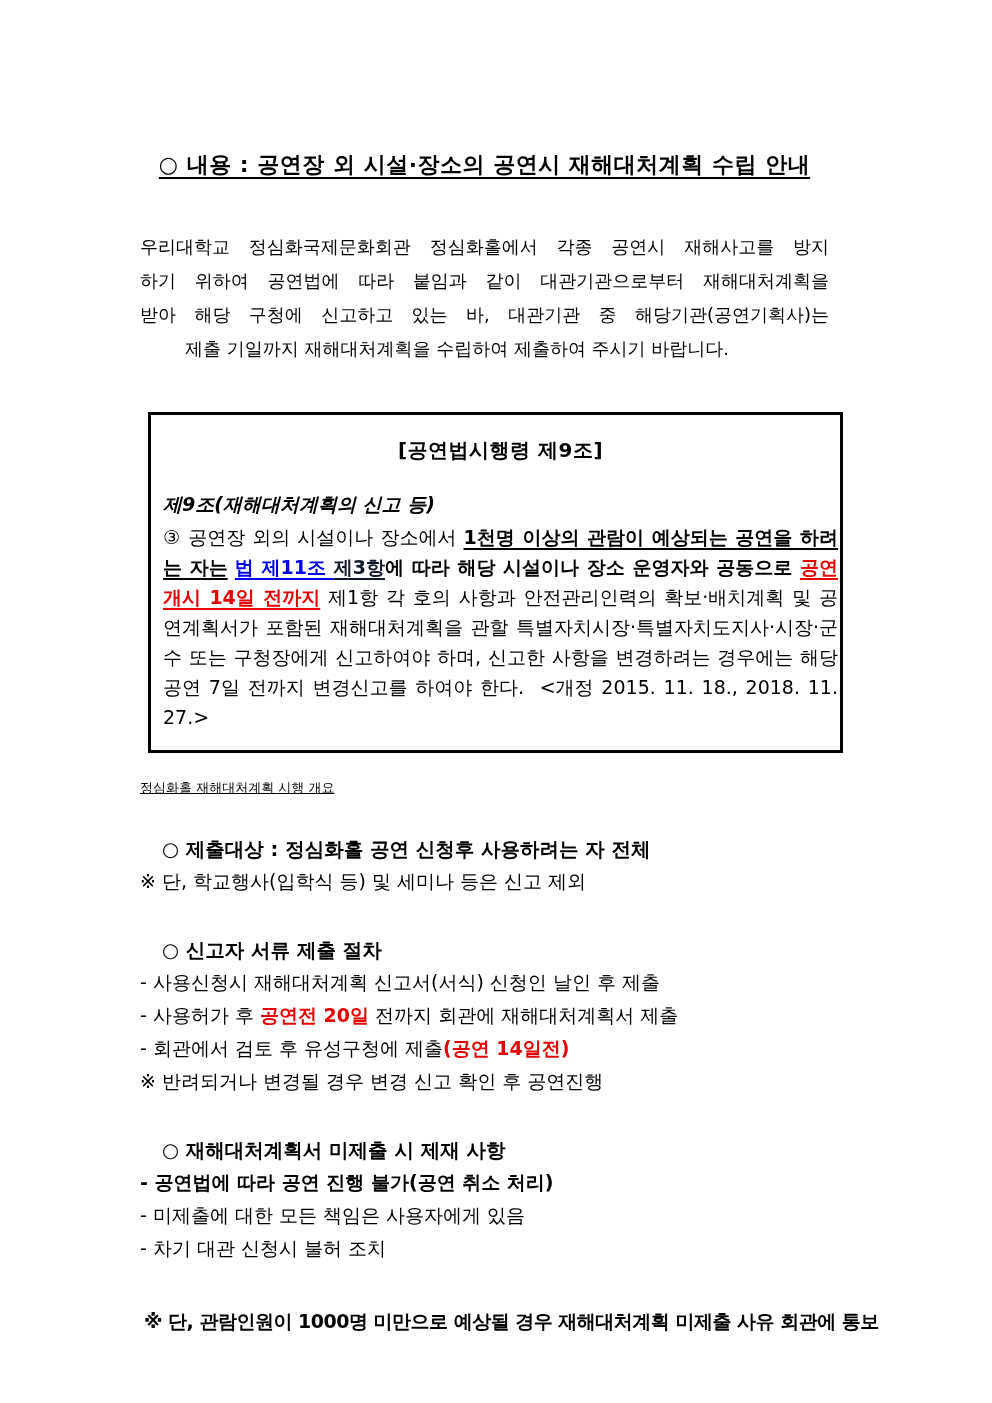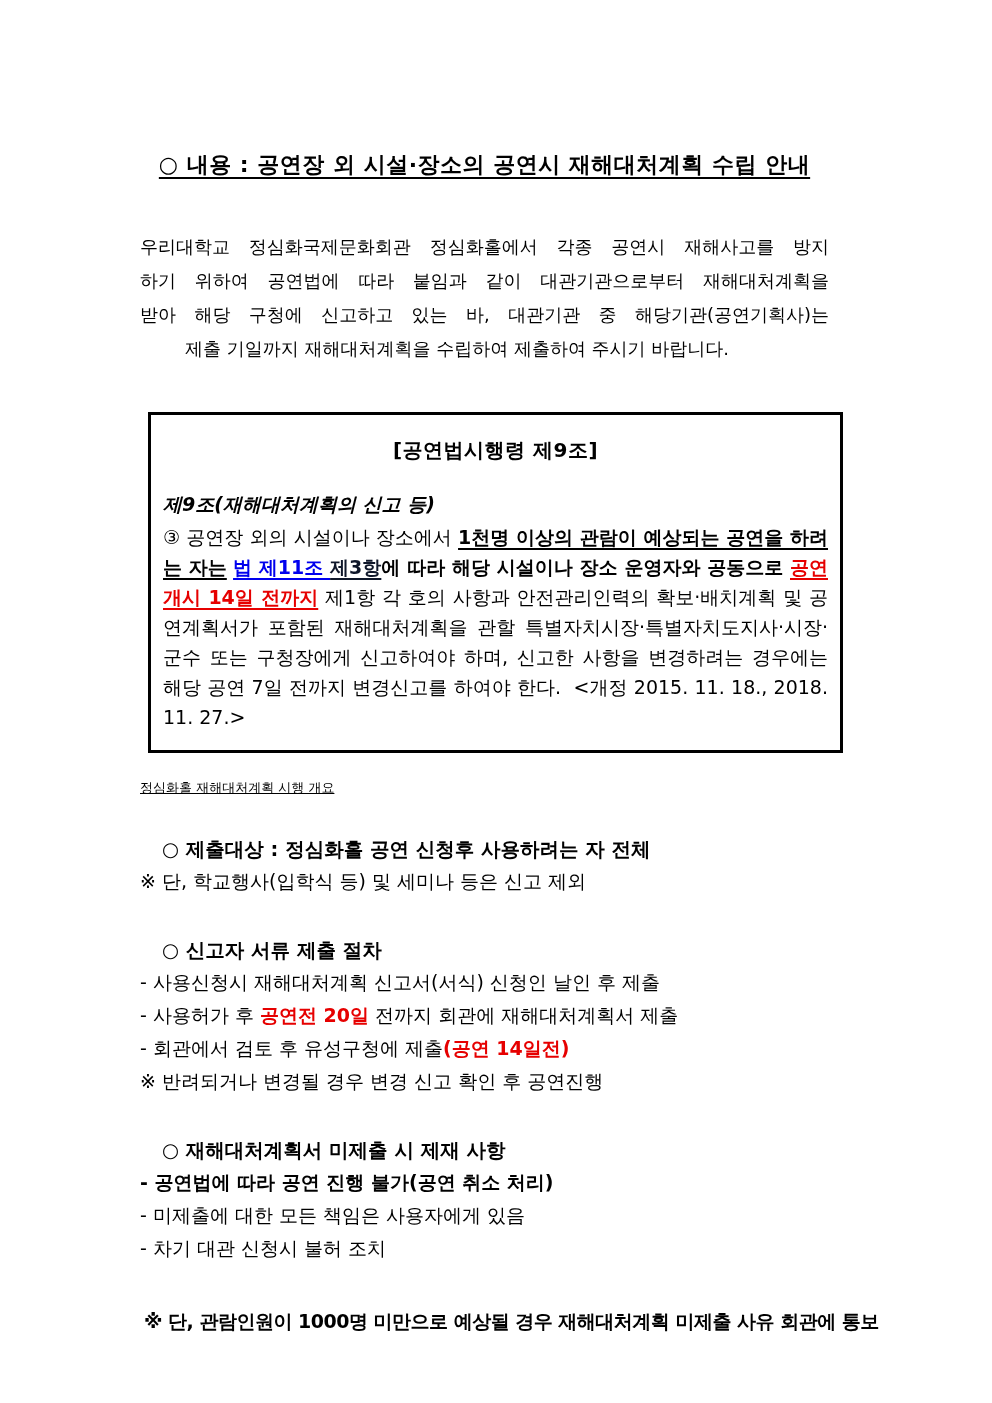--- a/index.html
+++ b/index.html
@@ -50,21 +50,21 @@
     text-align-last: left;
     margin-left: 45px;
   }
   
   .law-box {
     margin-top: 46px;
     margin-left: 8px;
     width: 695px;
     box-sizing: border-box;
     border: 3px solid #000000;
-    padding: 16px 12px 18px 12px;
+    padding: 16px 2px 18px 12px;
   }
   .law-box-title {
     text-align: center;
     font-size: 20px;
     font-weight: bold;
     margin-top: 6px;
     letter-spacing: 0.5px;
   }
   .law-article-heading {
     margin-top: 28px;

